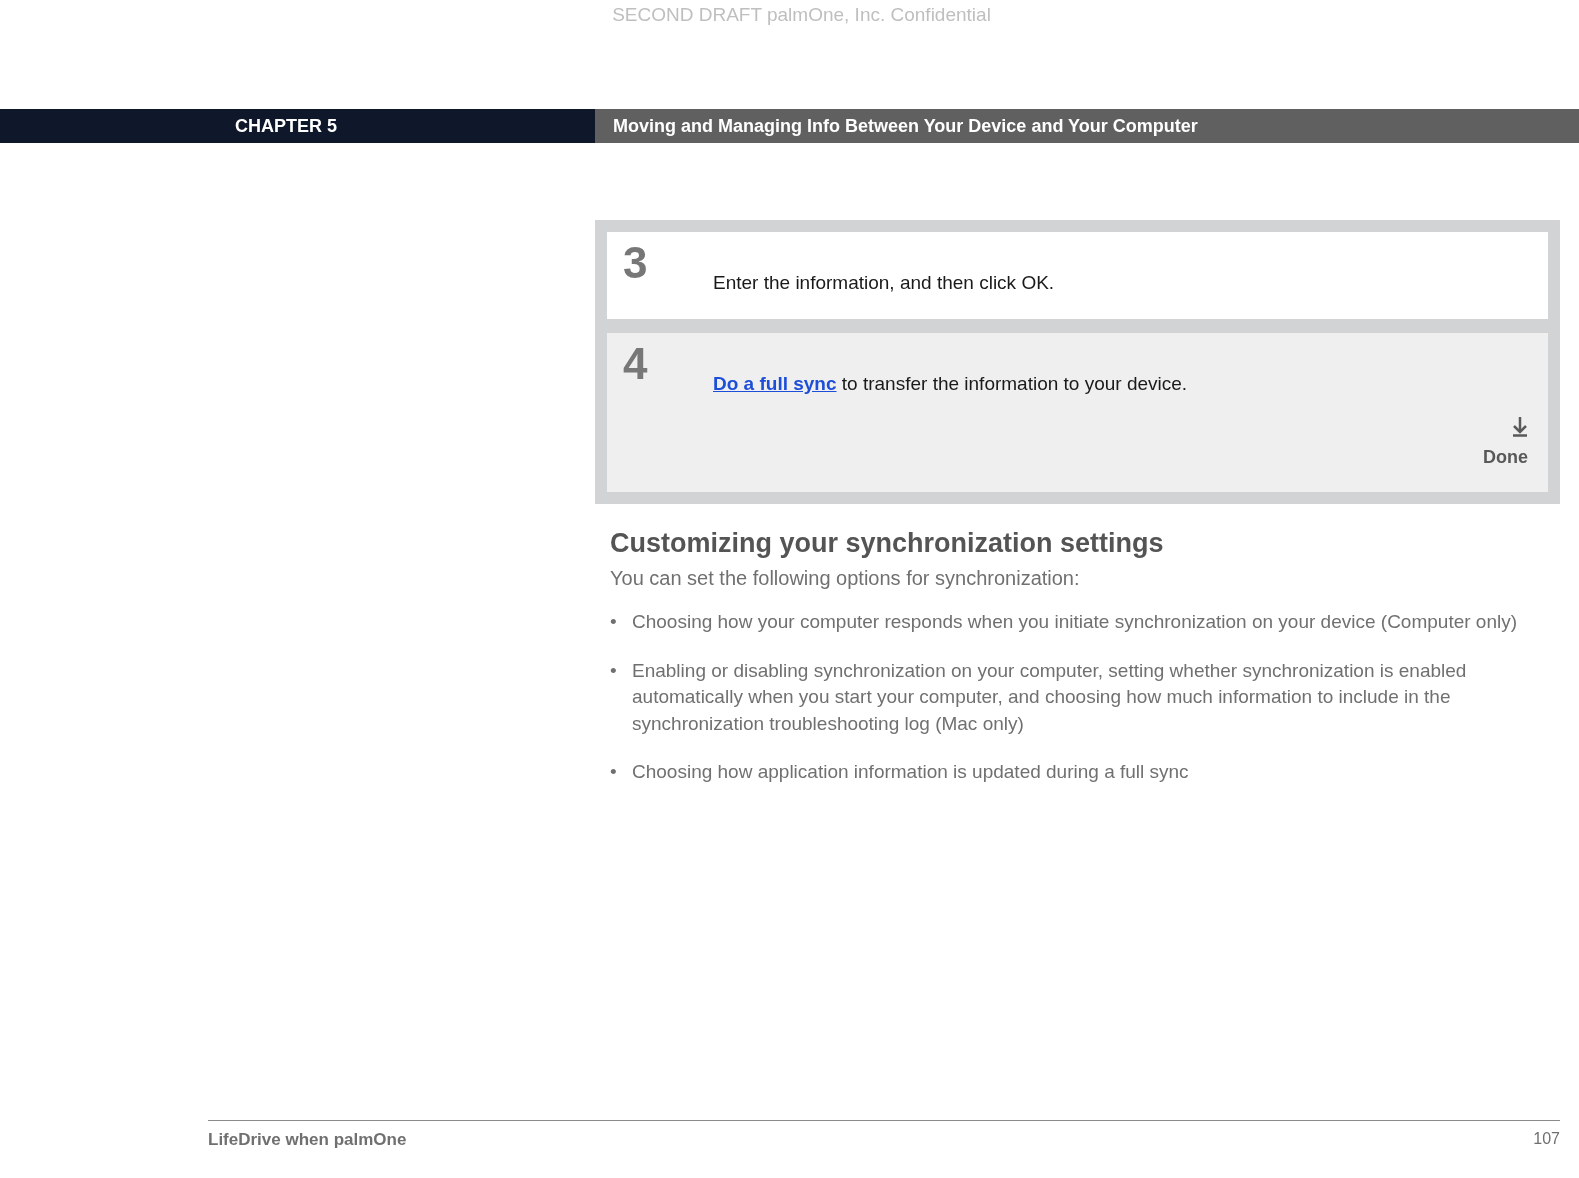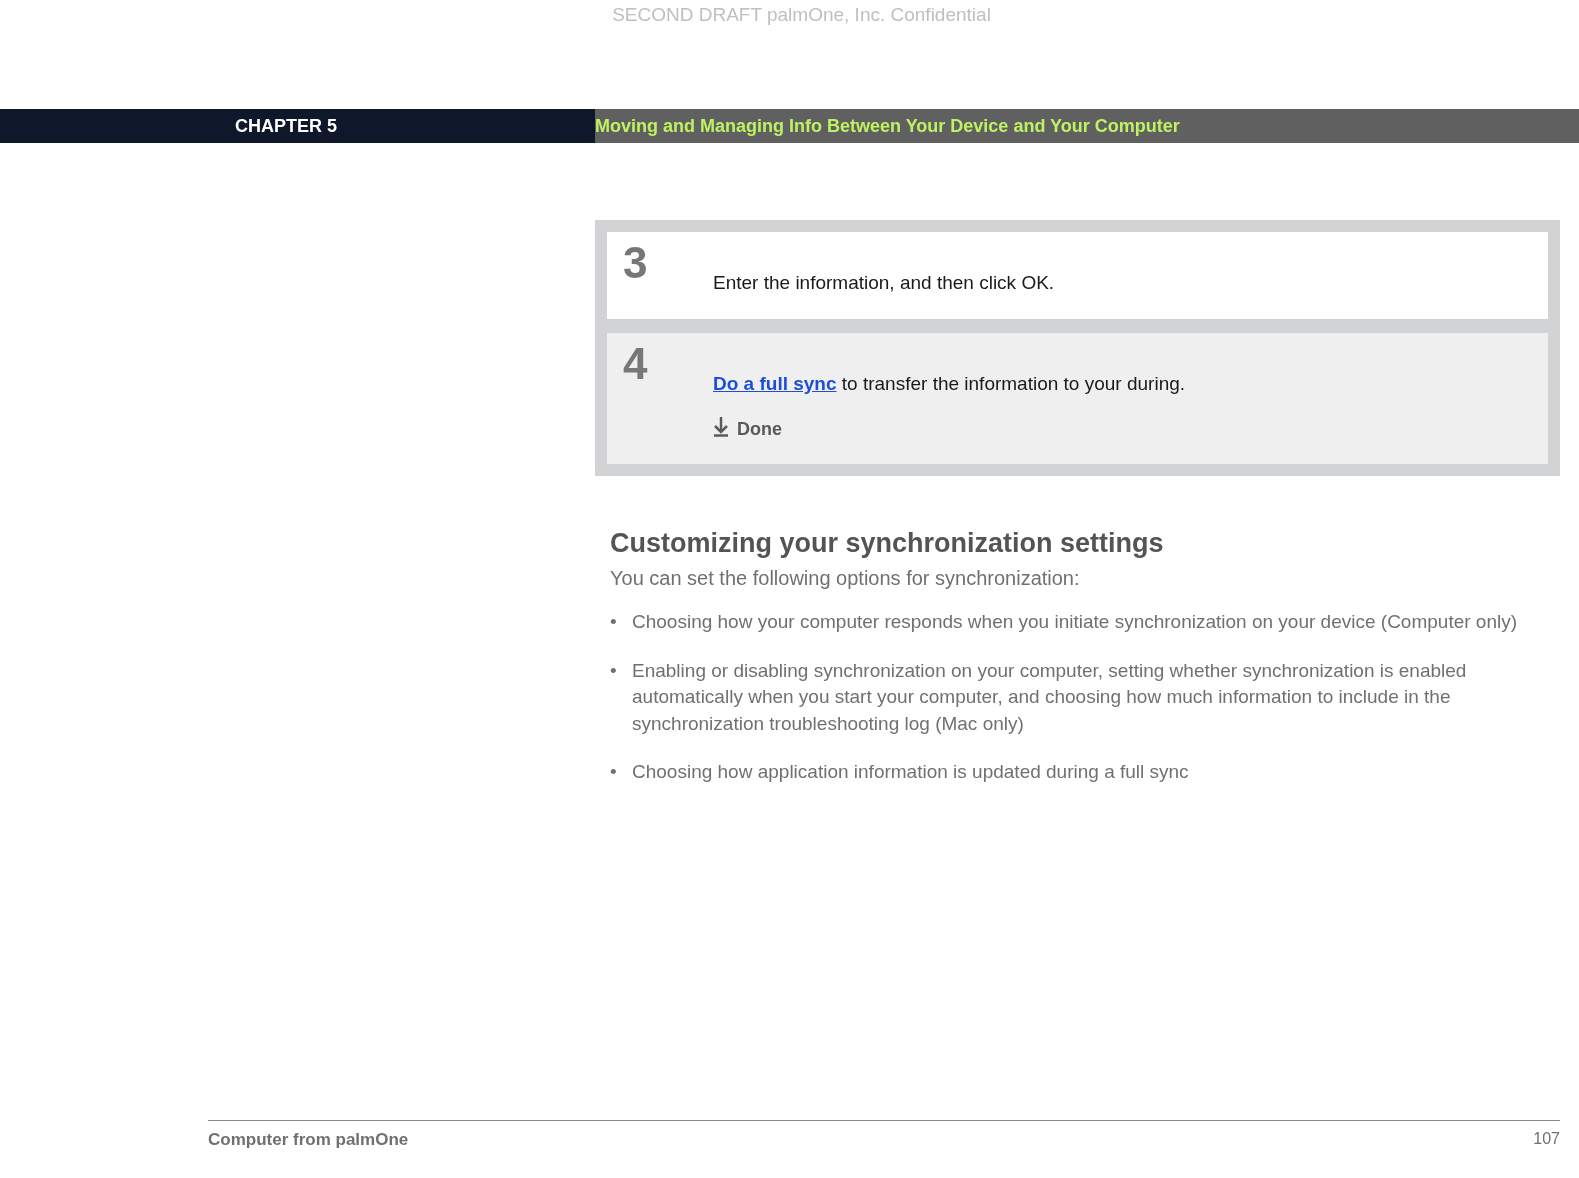--- a/index.html
+++ b/index.html
@@ -36,25 +36,26 @@
       font-size: 18px;
       display: flex;
       align-items: center;
       justify-content: flex-end;
       padding-right: 258px;
     }
     .chapter-right {
       flex: 1;
       height: 100%;
       background: #606060;
-      color: #bef264;
+      color: #ffffff;
       font-weight: bold;
       font-size: 18px;
       display: flex;
       align-items: center;
+      padding-left: 18px;
     }
     .steps-container {
       position: absolute;
       top: 220px;
       left: 595px;
       width: 965px;
       background: #d2d3d4;
       padding: 12px 12px 12px 12px;
     }
     .step-row {
@@ -79,26 +80,27 @@
       font-size: 19px;
       line-height: 1.4;
     }
     .step-link {
       text-decoration: underline;
       font-weight: bold;
       color: #1d4ed8;
     }
     .done-row {
       display: flex;
-      align-items: flex-start;
+      align-items: flex-end;
       margin-top: 20px;
       gap: 8px;
       color: #595959;
       font-weight: bold;
       font-size: 18px;
+      flex-direction: column;
     }
     .done-icon {
       width: 16px;
       height: 20px;
     }
     .spacer {
       height: 14px;
     }
     .body-text {
       position: absolute;
@@ -164,21 +166,21 @@
 <div class="steps-container">
   <div class="step-row">
     <div class="step-num">3</div>
     <div class="step-content">Enter the information, and then click OK.</div>
   </div>
   <div class="spacer"></div>
   <div class="step-row alt">
     <div class="step-num">4</div>
     <div class="step-content">
       <span>
-        <span class="step-link">Do a full sync</span><span> to transfer the information to your during.</span>
+        <span class="step-link">Do a full sync</span><span> to transfer the information to your device.</span>
       </span>
       <div class="done-row">
         <svg class="done-icon" viewBox="0 0 16 20">
           <line x1="8" y1="0" x2="8" y2="14" stroke="#595959" stroke-width="2.5"></line>
           <polyline points="2,9 8,15 14,9" fill="none" stroke="#595959" stroke-width="2.5"></polyline>
           <line x1="1" y1="18.5" x2="15" y2="18.5" stroke="#595959" stroke-width="2.5"></line>
         </svg>
         <span>Done</span>
       </div>
     </div>
@@ -198,15 +200,15 @@
     <div>Enabling or disabling synchronization on your computer, setting whether synchronization is enabled automatically when you start your computer, and choosing how much information to include in the synchronization troubleshooting log (Mac only)</div>
   </div>
   <div class="bullet-item">
     <div class="bullet-dot">•</div>
     <div>Choosing how application information is updated during a full sync</div>
   </div>
 </div>
 
 <div class="footer-rule"></div>
 <div class="footer">
-  <span>Computer from palmOne</span>
+  <span>LifeDrive when palmOne</span>
   <span class="footer-right">107</span>
 </div>
 
 </body></html>

